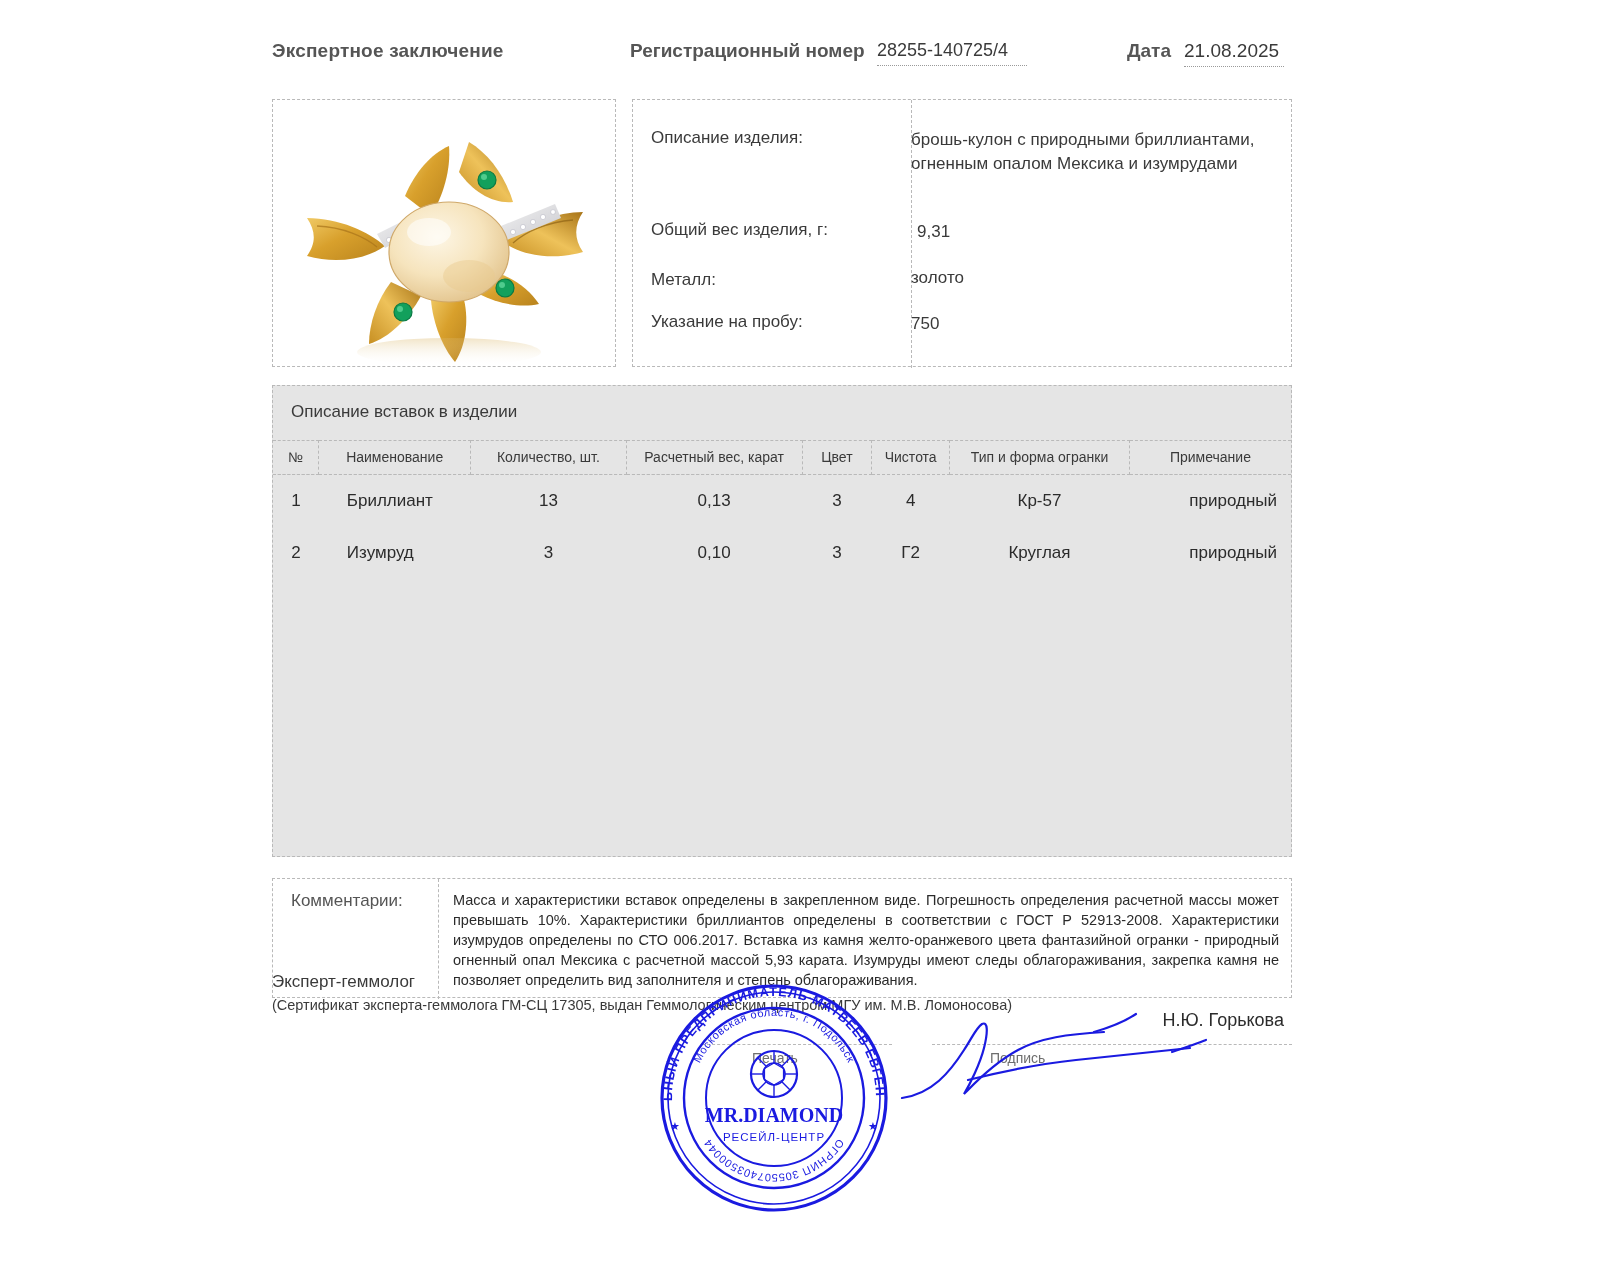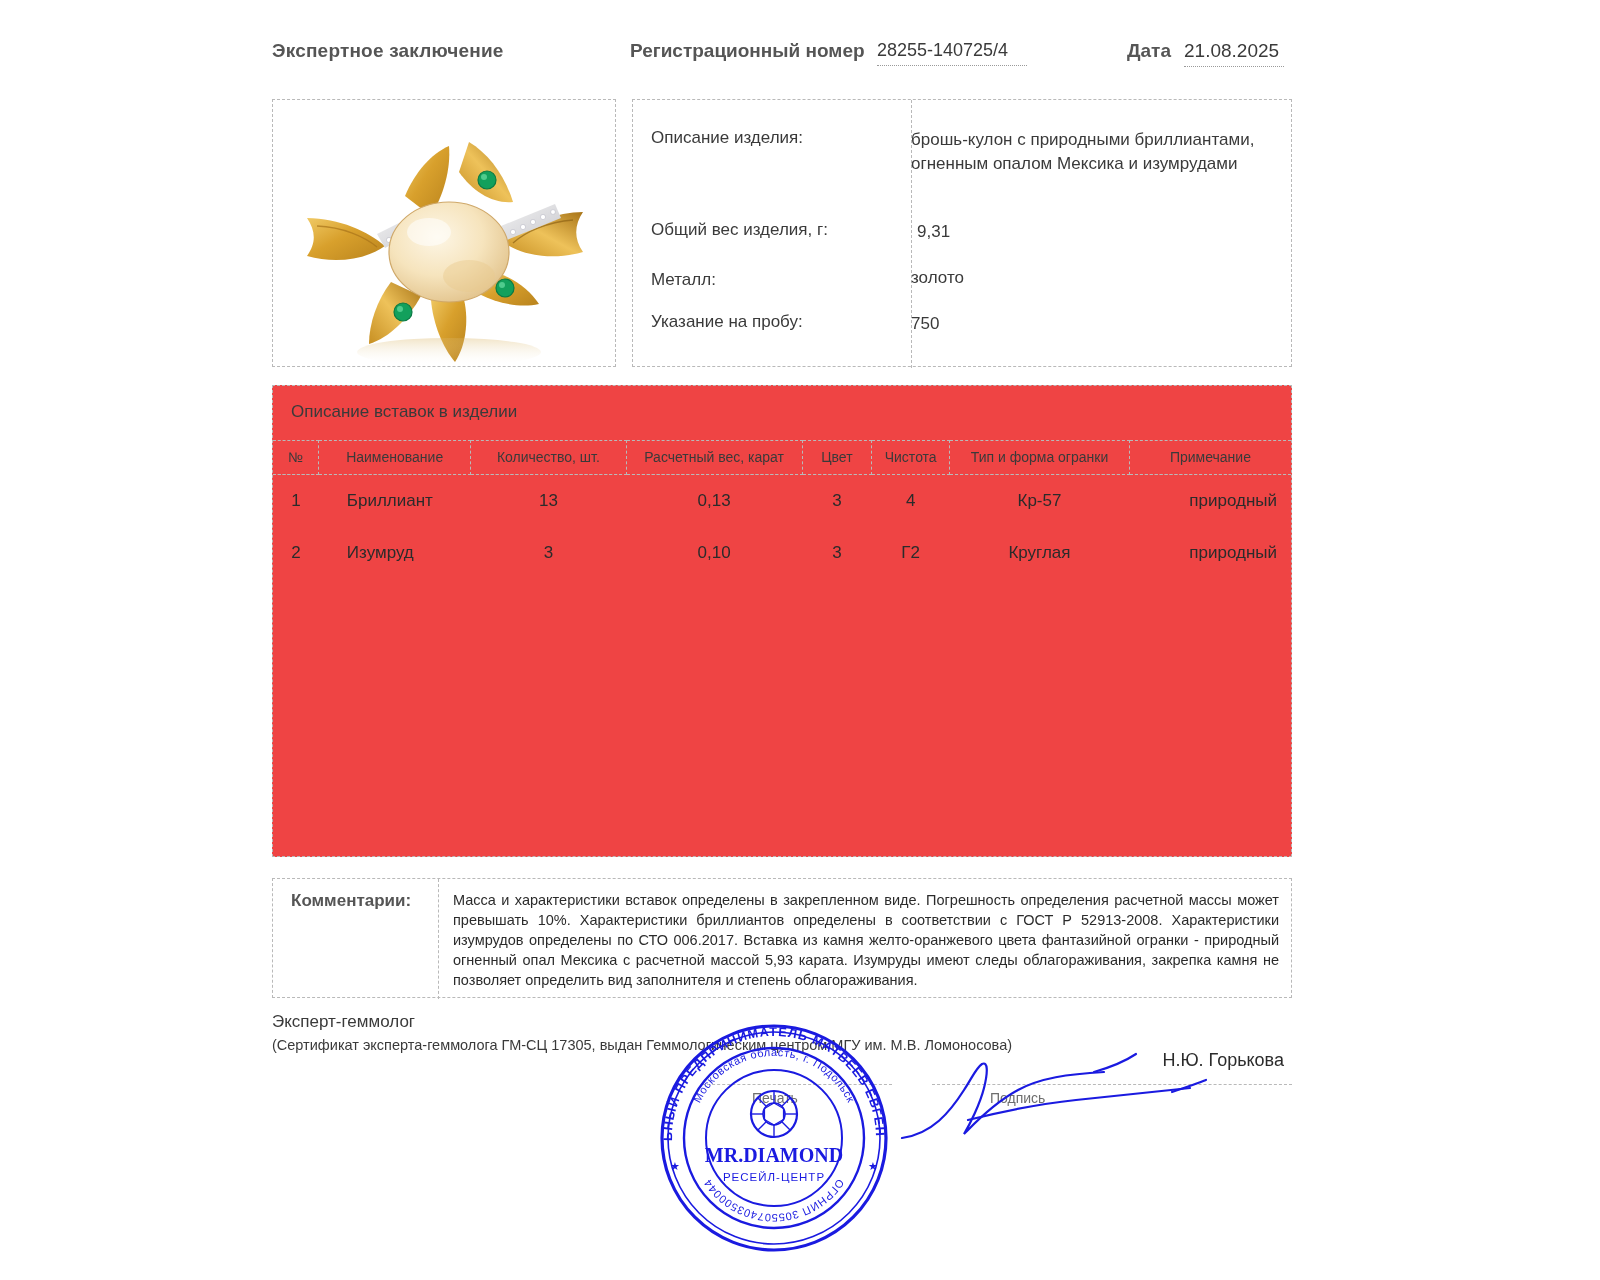--- a/index.html
+++ b/index.html
@@ -129,21 +129,21 @@
     border-left: 1px dashed #b9b9b9;
   }
 
   
   .inserts-box {
     position: absolute;
     left: 272px;
     top: 385px;
     width: 1020px;
     height: 472px;
-    background: #ef4444;
+    background: #e5e5e5;
   }
   .inserts-title {
     padding: 16px 0 0 18px;
     font-size: 17px;
     color: #3a3a3a;
   }
   table.ins {
     width: 100%;
     border-collapse: collapse;
     margin-top: 18px;
@@ -186,21 +186,21 @@
     width: 1020px;
     height: 120px;
     background: #fff;
   }
   .comments-label {
     position: absolute;
     left: 18px;
     top: 12px;
     font-size: 17px;
     color: #555555;
-    font-weight: bold;
+    font-weight: normal;
     width: 150px;
   }
   .comments-div {
     position: absolute;
     left: 165px;
     top: 0;
     height: 120px;
     border-left: 1px dashed #b9b9b9;
   }
   .comments-text {
@@ -208,21 +208,21 @@
     left: 180px;
     top: 11px;
     width: 826px;
     font-size: 14.5px;
     line-height: 20px;
     color: #2b2b2b;
     text-align: justify;
   }
 
   
-  .footer { position: absolute; left: 272px; top: 1012px; width: 1020px; height: 240px; }
+  .footer { position: absolute; left: 272px; top: 972px; width: 1020px; height: 240px; }
   .expert-title { font-size: 17px; color: #3a3a3a; }
   .expert-sub {
     margin-top: 4px;
     font-size: 14.5px;
     line-height: 19px;
     color: #3a3a3a;
   }
   .sig-name {
     position: absolute;
     right: 8px;

